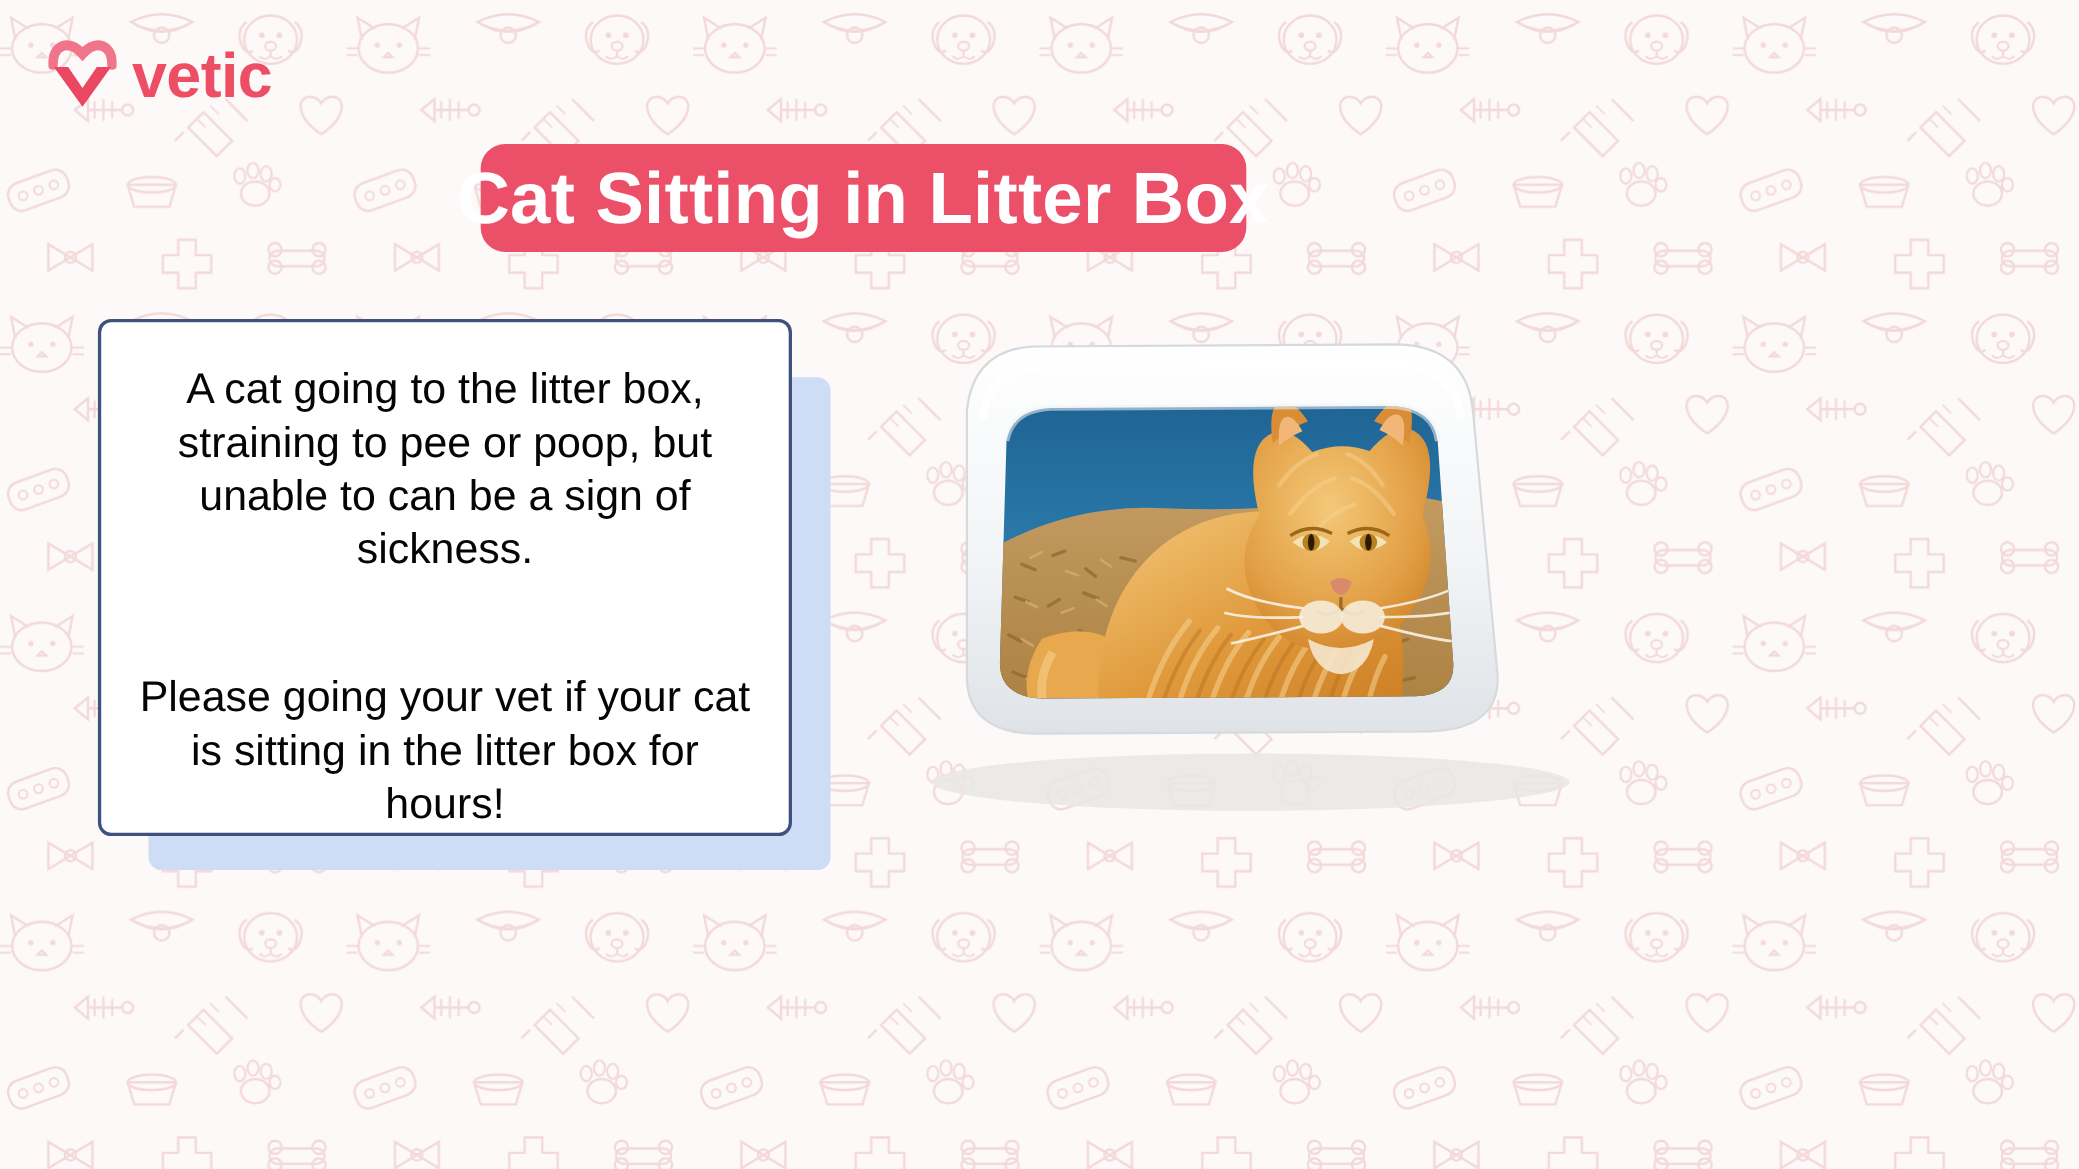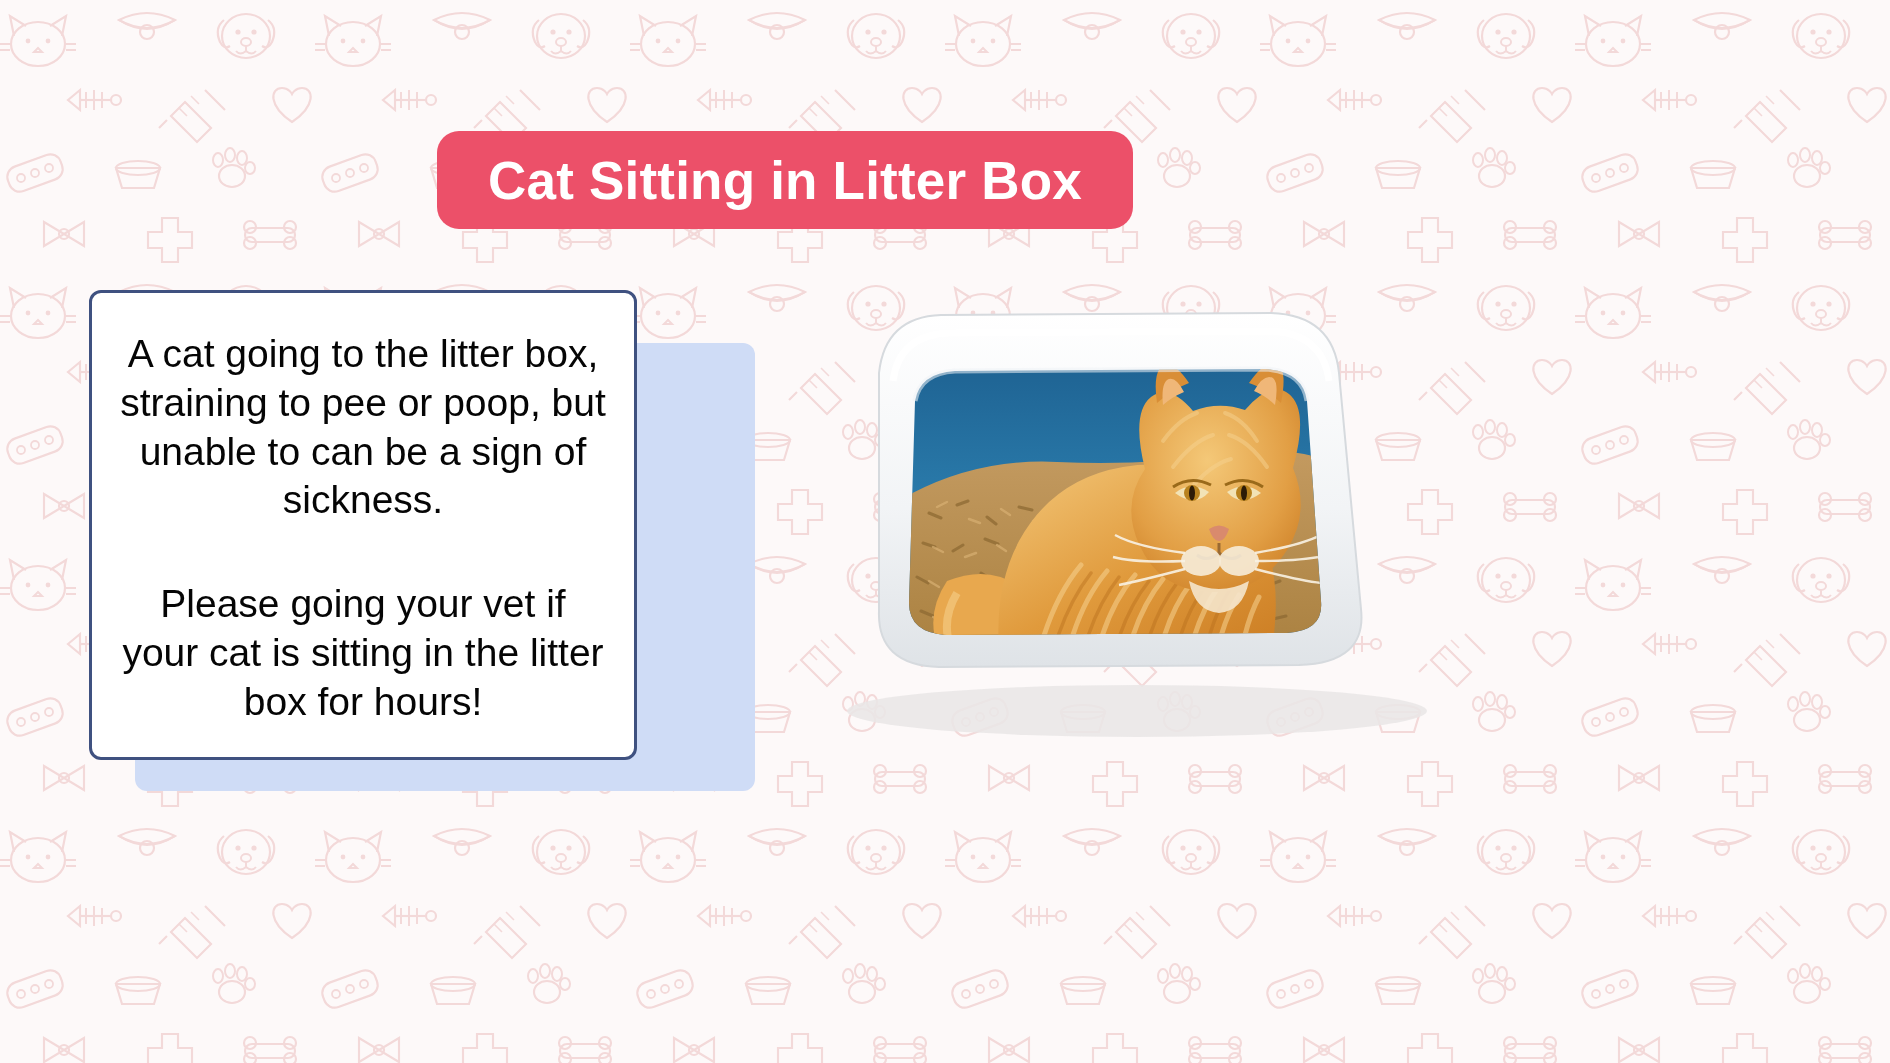--- a/index.html
+++ b/index.html
@@ -62,52 +62,53 @@
     width: 696px;
     height: 98px;
     background: #ec5069;
     border-radius: 22px;
     display: flex;
     align-items: center;
     justify-content: center;
   }
   #title-banner .title-text {
     color: #ffffff;
-    font-size: 53px;
+    font-size: 66px;
     font-weight: 700;
     letter-spacing: 0.2px;
     white-space: nowrap;
     line-height: 1;
   }
 
   
   #card-shadow {
     position: absolute;
     left: 135px;
     top: 343px;
     width: 620px;
     height: 448px;
     background: #cfdcf6;
     border-radius: 12px;
   }
   #text-card {
     position: absolute;
     left: 89px;
     top: 290px;
-    width: 548px;
+    width: 631px;
     height: 470px;
     background: #ffffff;
     border: 3px solid #3f5180;
     border-radius: 12px;
     box-sizing: border-box;
     display: flex;
     flex-direction: column;
     align-items: center;
     justify-content: flex-start;
     padding: 37px 26px 20px 26px;
+    gap: 30px;
   }
   #text-card .para {
     color: #050505;
     font-size: 39px;
     line-height: 1.25;
     text-align: center;
     width: 100%;
     font-weight: 400;
   }
   #text-card .para.second {
@@ -220,20 +221,27 @@
         <use href="#m-paw" x="208" y="146"></use>
         <use href="#m-bow" x="34" y="214"></use>
         <use href="#m-cross" x="140" y="210"></use>
         <use href="#m-bone" x="240" y="214"></use>
       </pattern>
     </defs>
     <rect x="0" y="0" width="1890" height="1063" fill="#fdf9f9"></rect>
     <rect x="0" y="0" width="1890" height="1063" fill="url(#doodles)"></rect>
   </svg>
 
+  <div id="logo">
+    <svg class="mark" viewBox="0 0 62 66" xmlns="http://www.w3.org/2000/svg">
+      <path d="M4 26 C4 8 18 2 31 16 C44 2 58 8 58 26" fill="none" stroke="#f0758a" stroke-width="9" stroke-linecap="round"></path>
+      <path d="M5 28 L31 64 L57 28 L44 28 L31 47 L18 28 Z" fill="#ea4862"></path>
+    </svg>
+    <span class="wordmark">vetic</span>
+  </div>
 
   <div id="title-banner">
     <span class="title-text">Cat Sitting in Litter Box</span>
   </div>
 
   <div id="card-shadow"></div>
 
   <div id="text-card">
     <div class="para">A cat going to the litter box, straining to pee or poop, but unable to can be a sign of sickness.</div>
     <div class="para second">Please going your vet if your cat is sitting in the litter box for hours!</div>

